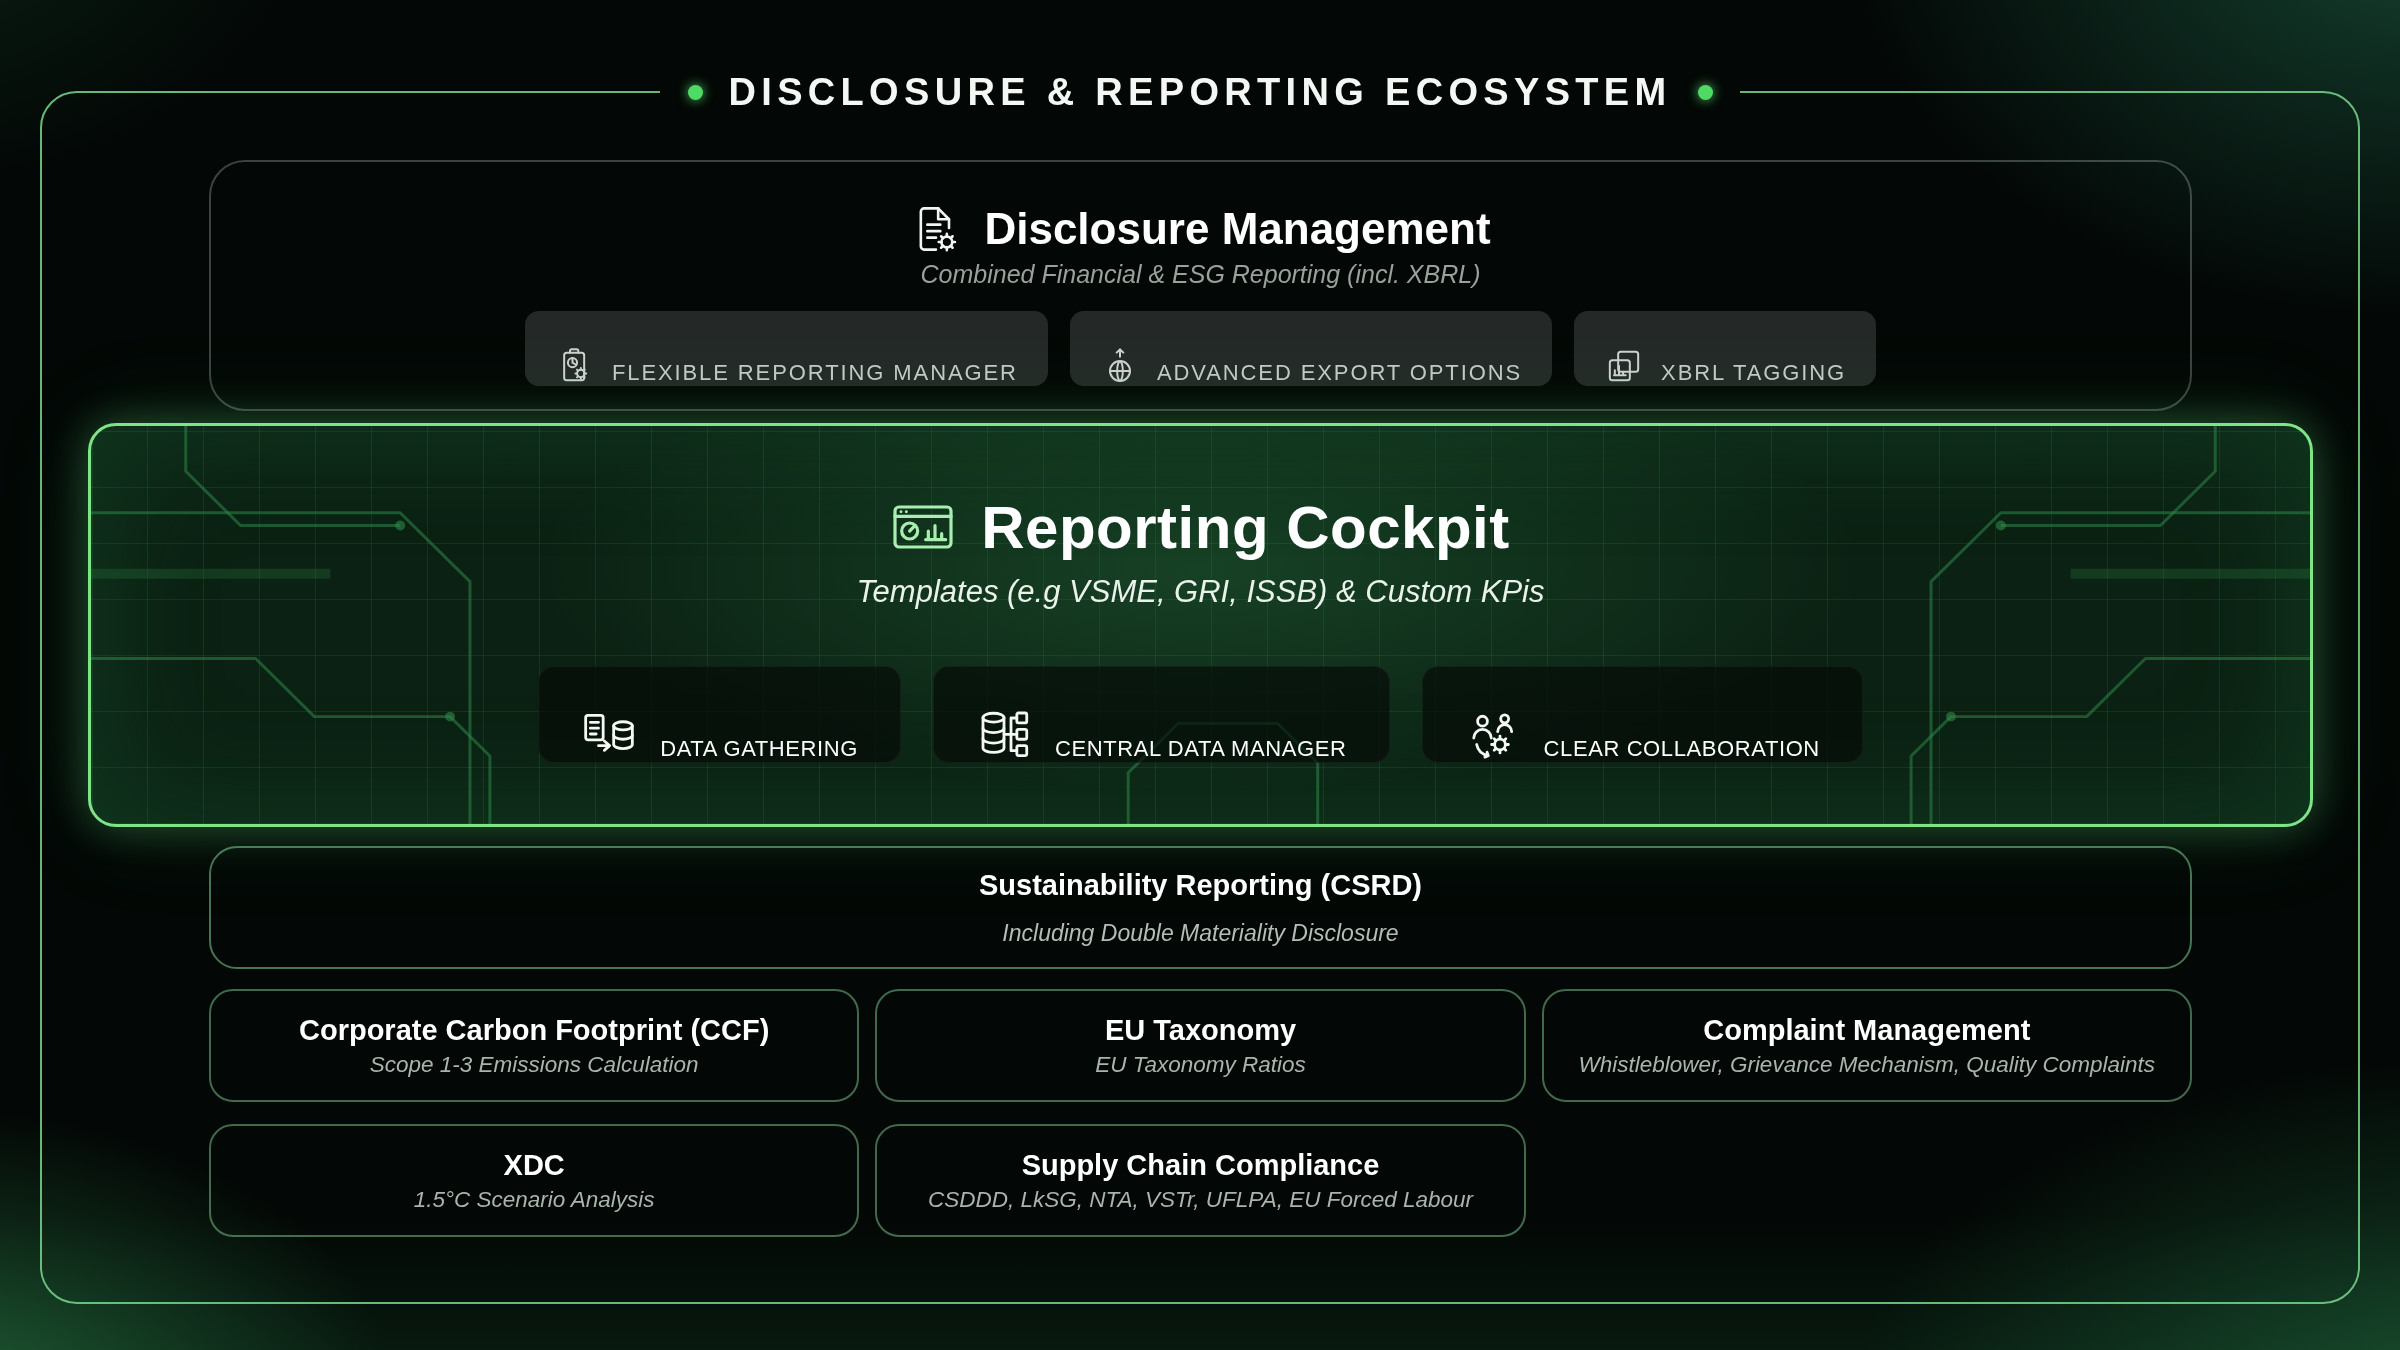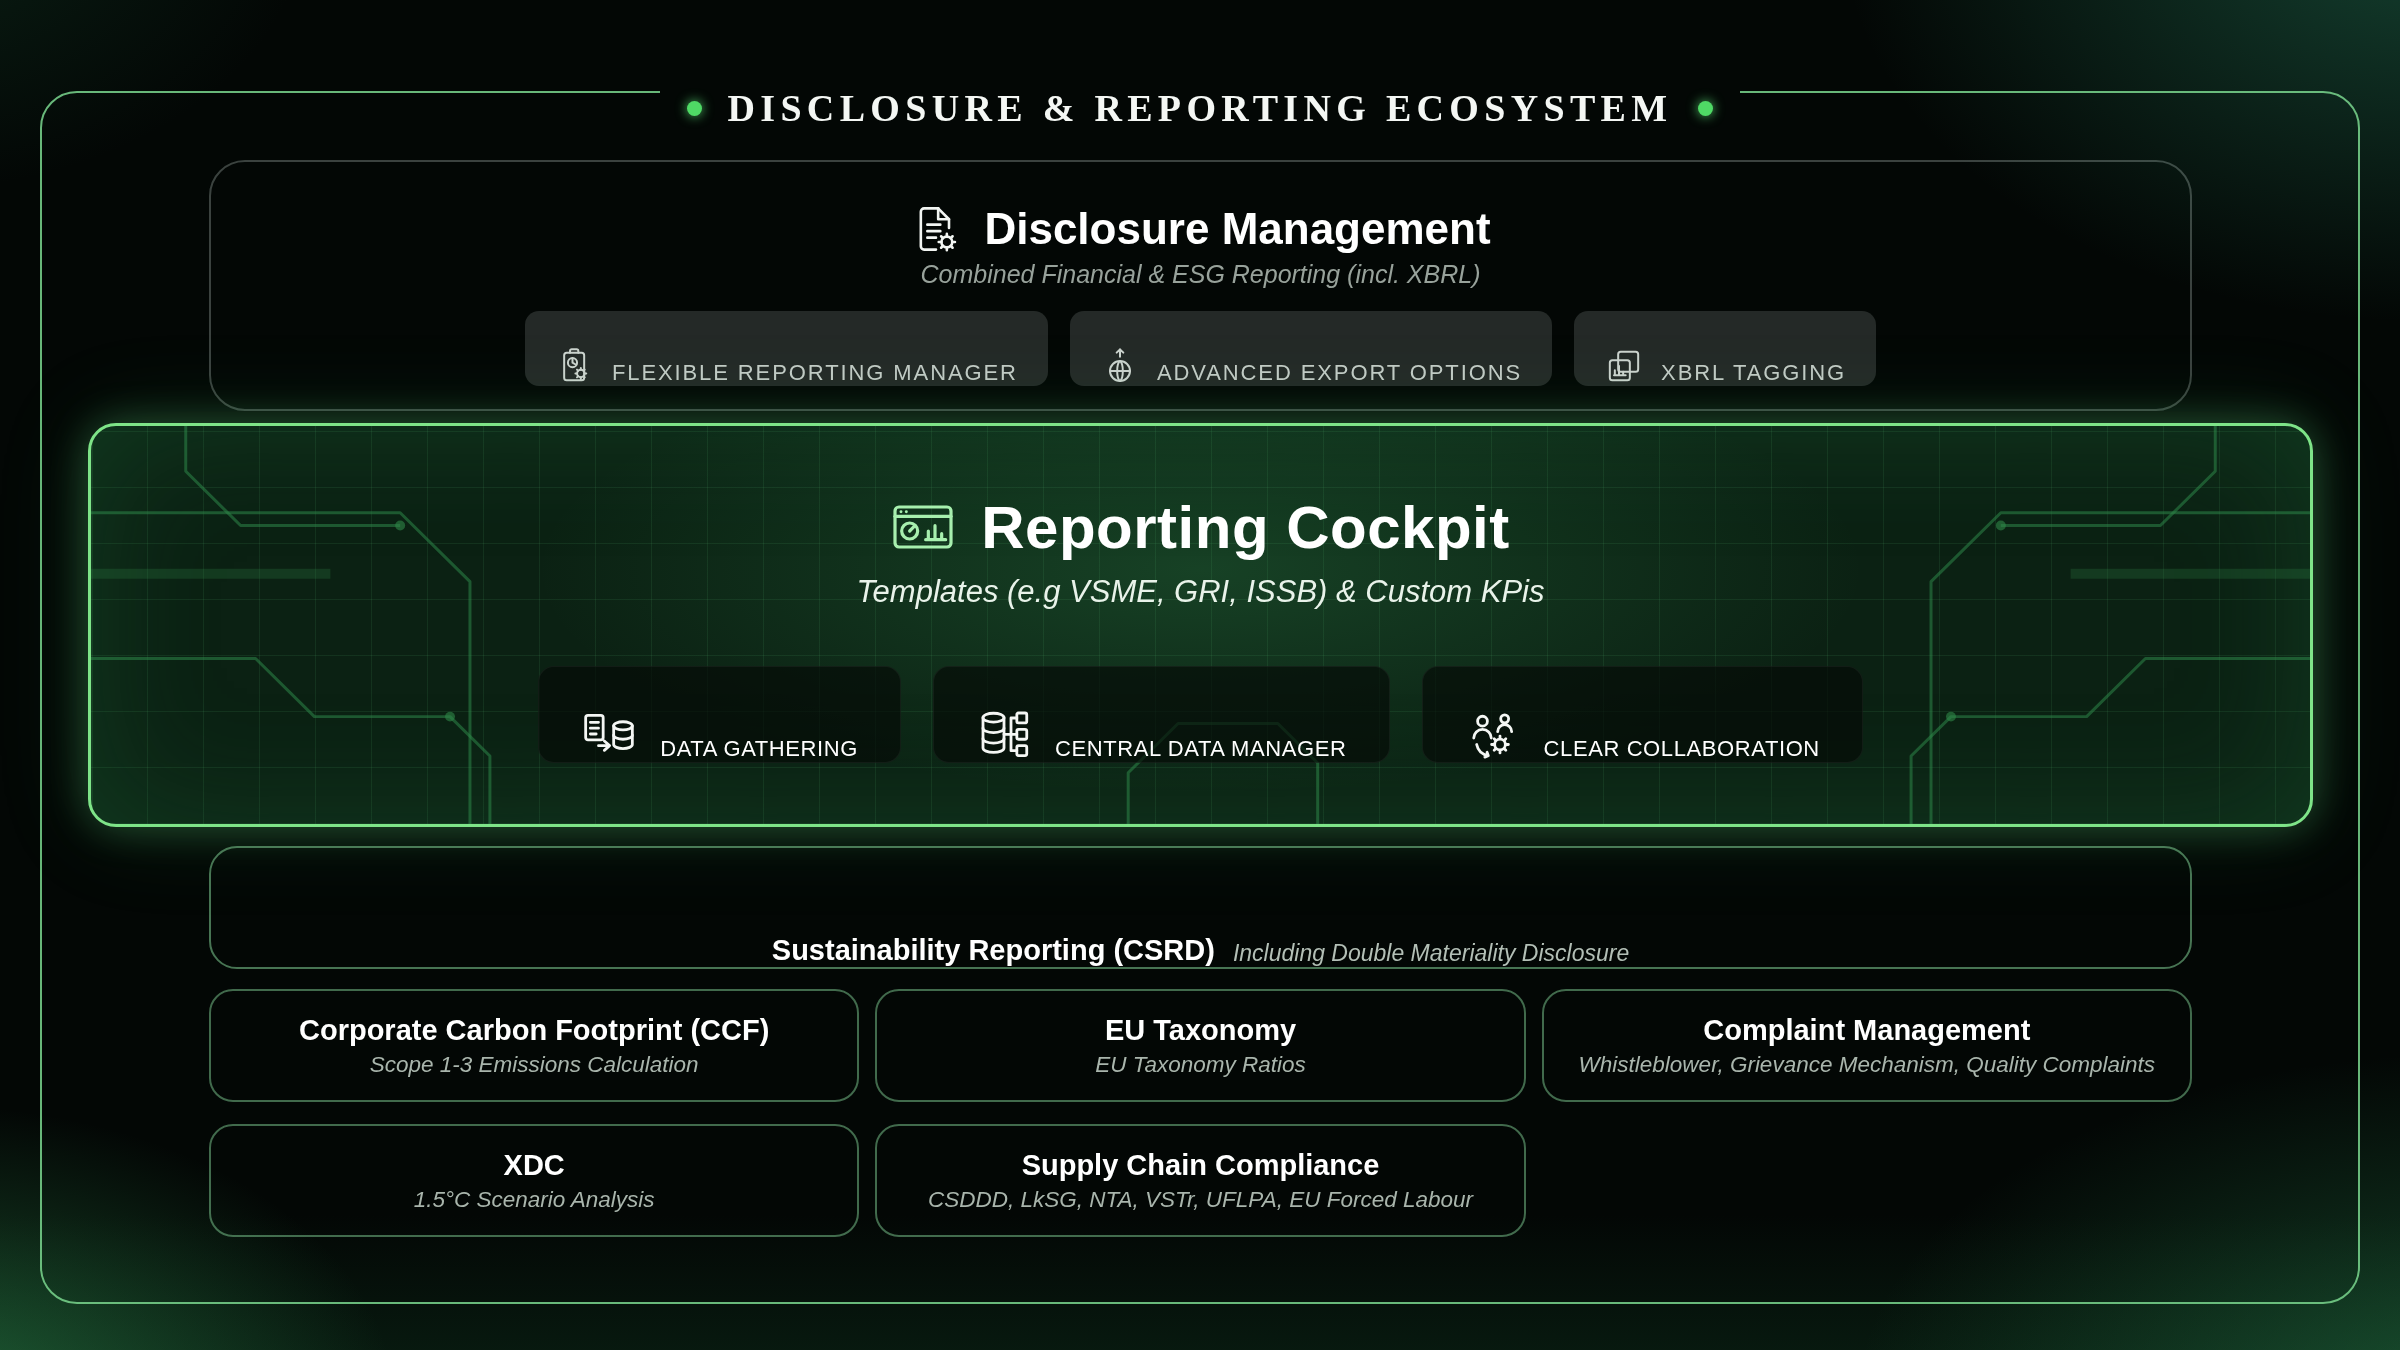--- a/index.html
+++ b/index.html
@@ -19,22 +19,22 @@
       radial-gradient(720px 460px at -3% 104%, rgba(58,175,98,0.45), transparent 65%),
       radial-gradient(950px 540px at 103% 104%, rgba(48,155,92,0.42), transparent 65%),
       linear-gradient(0deg, rgba(18,66,38,0.30), transparent 10%);
   }
 
   
   .outer-border { position: absolute; inset: 0; width: 100%; height: 100%; pointer-events: none; }
   .outer-border path { fill: none; stroke: rgba(118,208,138,0.88); stroke-width: 2; }
 
   .page-title-row {
-    position: absolute; top: 80px; left: 0; right: 0; height: 56px;
-    display: flex; align-items: center; justify-content: center; gap: 26px; font-family: Liberation Serif, serif;
+    position: absolute; top: 64px; left: 0; right: 0; height: 56px;
+    display: flex; align-items: center; justify-content: center; gap: 26px;
   }
   .page-title-row h1 {
     margin: 0; font-size: 38px; font-weight: 600; letter-spacing: 0.14em;
     color: #f4f7f4; white-space: nowrap;
   }
   .title-dot {
     width: 15px; height: 15px; border-radius: 50%;
     background: #4fd965; box-shadow: 0 0 12px rgba(95,235,125,0.85);
     flex: 0 0 auto;
   }
@@ -98,21 +98,21 @@
     height: 97px; padding: 0 42px; gap: 23px; border-radius: 16px;
     background: rgba(4,9,6,0.66); border: 1px solid rgba(255,255,255,0.05); color: #ffffff;
   }
   .pill.dark .icon { width: 56px; height: 56px; color: #f4f7f4; }
   .pill.dark .pill-label { font-size: 22px; font-weight: 500; letter-spacing: 0.6px; }
 
   
   .csrd-box {
     position: absolute; left: 209px; top: 846px; width: 1983px; height: 123px;
     border: 2px solid rgba(128,206,148,0.55); border-radius: 28px;
-    display: flex; flex-direction: row; align-items: flex-end; justify-content: center; gap: 18px;
+    display: flex; flex-direction: column; align-items: center; justify-content: center; gap: 18px;
   }
   .csrd-box h3 { font-size: 29px; }
   .csrd-box .panel-sub { font-size: 23px; color: #b3bfb6; }
 
   
   .modules-grid {
     position: absolute; left: 209px; top: 989px; width: 1983px;
     display: grid; grid-template-columns: repeat(3, 1fr);
     grid-auto-rows: 113px; column-gap: 16px; row-gap: 22px;
   }

